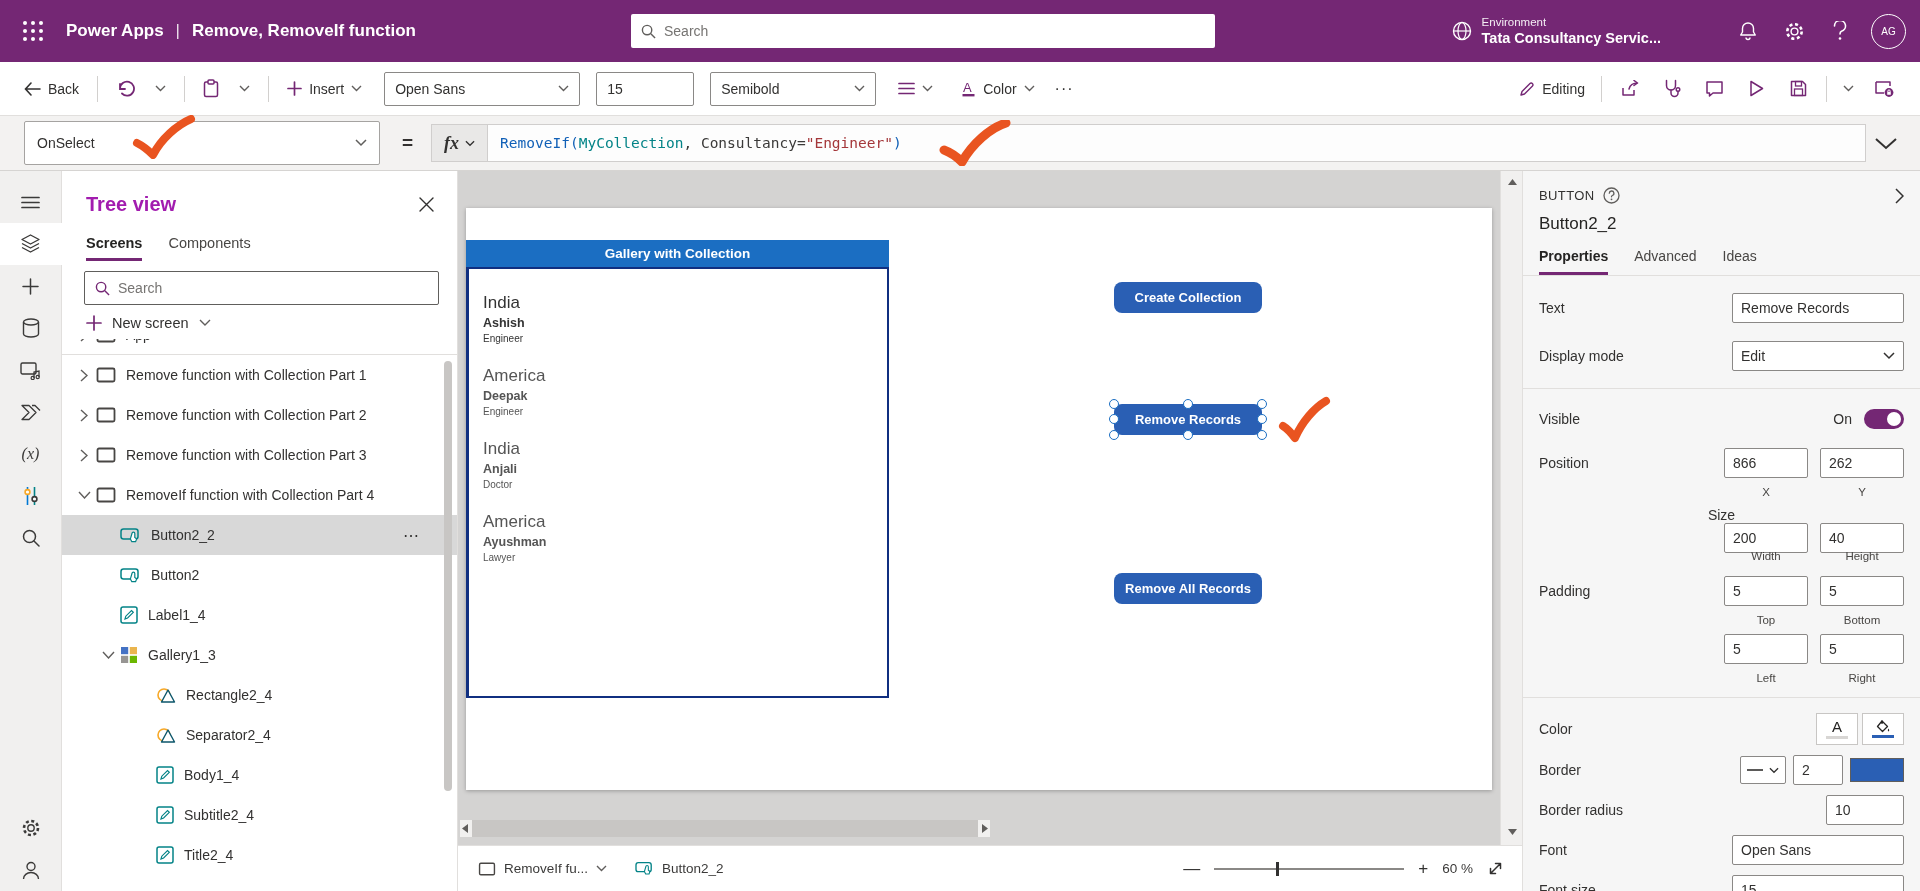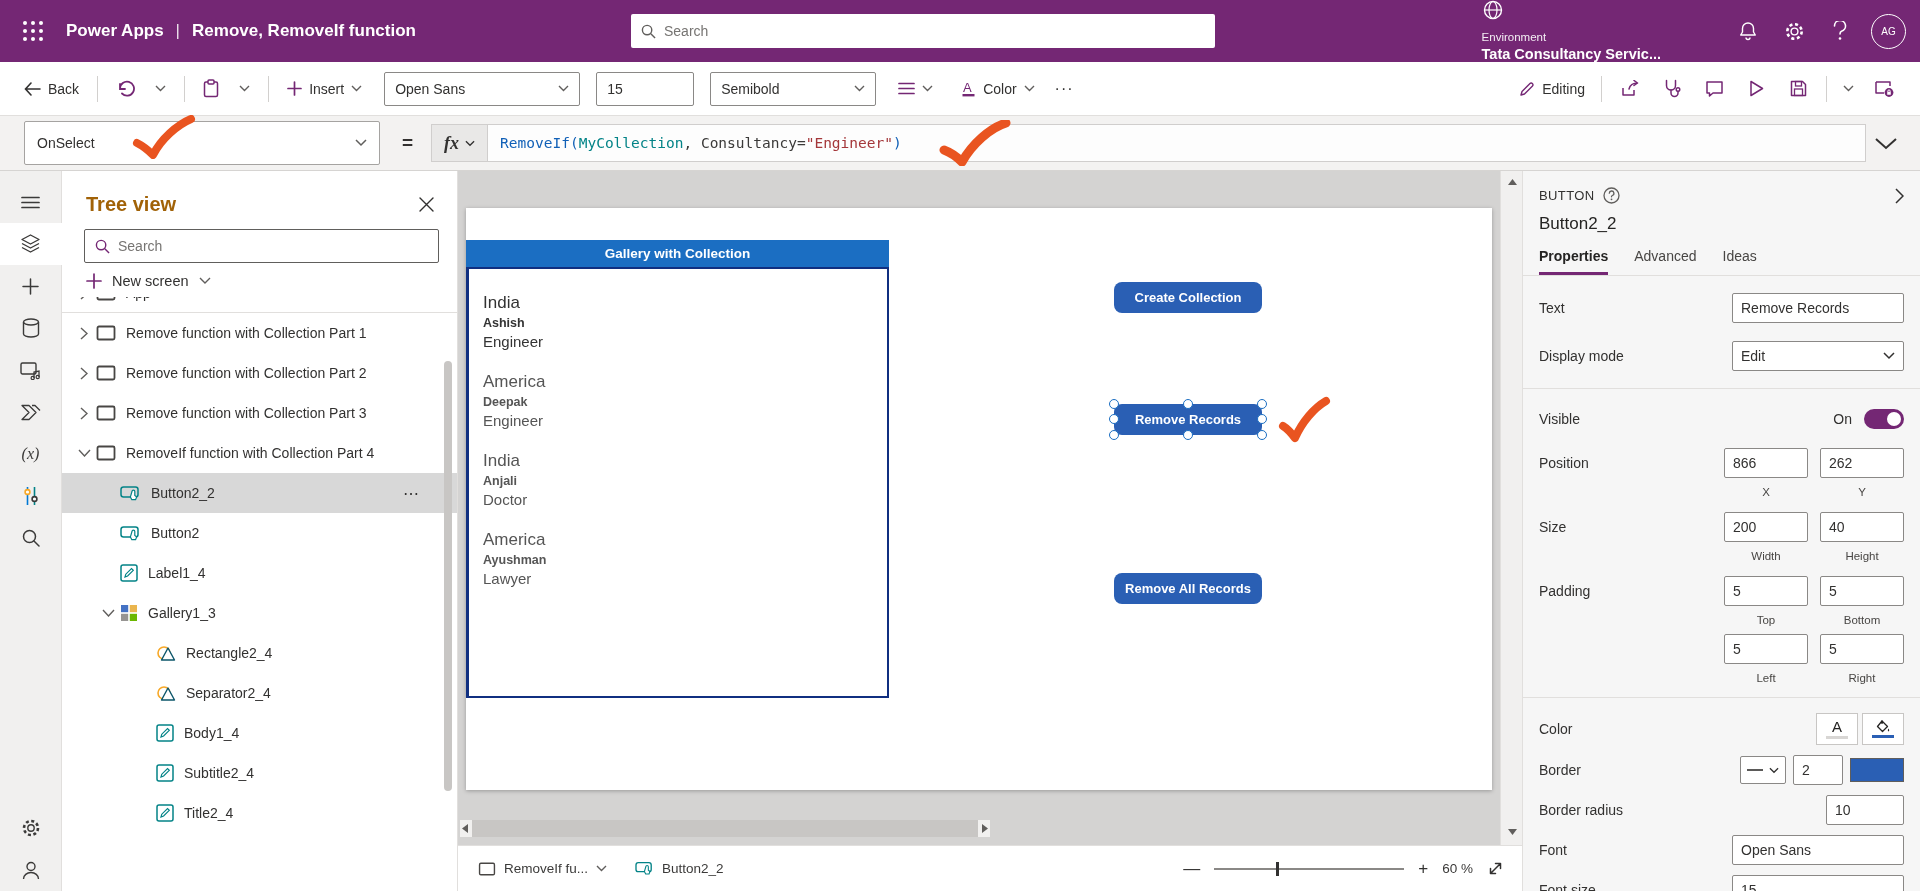--- a/index.html
+++ b/index.html
@@ -11,21 +11,21 @@
 .waffle { width:38px; height:38px; display:flex; align-items:center; justify-content:center; margin-right:14px; cursor:pointer; }
 .waffle svg { display:block; }
 .hdr-title { display:flex; align-items:baseline; gap:12px; font-size:17px; white-space:nowrap; }
 .hdr-title .brand { font-weight:bold; }
 .hdr-title .doc { font-weight:bold; }
 .hdr-title .pipe { opacity:.85; font-weight:400; }
 .hdr-search { position:absolute; left:631px; top:14px; width:584px; height:34px; background:#fff; border-radius:2px; display:flex; align-items:center; padding:0 10px; gap:8px; }
 .hdr-search input { border:none; outline:none; flex:1; font-size:14px; color:#323130; font-family:"Liberation Sans",sans-serif; }
 .hdr-search input::placeholder { color:#767472; }
 .hdr-right { margin-left:auto; display:flex; align-items:center; gap:0; }
-.env { display:flex; align-items:flex-start; gap:9px; margin-right:64px; cursor:pointer;flex-direction:column; }
+.env { display:flex; align-items:center; gap:9px; margin-right:64px; cursor:pointer; }
 .env-txt { line-height:1.25; }
 .env-label { font-size:11.5px; opacity:.92; }
 .env-name { font-size:14.5px; font-weight:bold; white-space:nowrap; }
 .hdr-icon { width:46px; height:46px; display:flex; align-items:center; justify-content:center; cursor:pointer; }
 .avatar { width:35px; height:35px; border:1.6px solid #fff; border-radius:50%; display:flex; align-items:center; justify-content:center; font-size:10px; margin-left:8px; cursor:pointer; }
 
 
 .tb { display:flex; align-items:center; height:54px; background:#fff; border-bottom:1px solid #e1dfdd; padding:0 16px; gap:4px; }
 .tb-btn { display:flex; align-items:center; gap:7px; padding:6px 8px; border-radius:2px; cursor:pointer; color:#323130; white-space:nowrap; }
 .tb-sep { width:1px; height:26px; background:#d2d0ce; margin:0 6px; }
@@ -57,21 +57,21 @@
 
 
 .rail { width:62px; background:#f1f0ef; border-right:1px solid #e1dfdd; display:flex; flex-direction:column; align-items:center; padding-top:10px; flex-shrink:0; }
 .rail-item { width:62px; height:42px; display:flex; align-items:center; justify-content:center; cursor:pointer; }
 .rail-item.active { background:#fff; }
 .rail-spacer { flex:1; }
 
 
 .tree { width:396px; background:#fff; border-right:1px solid #e1dfdd; position:relative; flex-shrink:0; overflow:hidden; }
 .tree-hd { display:flex; align-items:center; padding:18px 16px 0 24px; }
-.tree-title { font-size:20px; font-weight:bold; color:#a16207; }
+.tree-title { font-size:20px; font-weight:bold; color:#a21caf; }
 .tree-close { margin-left:auto; width:30px; height:30px; display:flex; align-items:center; justify-content:center; cursor:pointer; }
 .tree-tabs { display:flex; gap:26px; padding:16px 0 0 24px; }
 .tree-tab { font-size:14.5px; color:#484644; padding-bottom:7px; cursor:pointer; }
 .tree-tab.active { font-weight:bold; color:#252423; border-bottom:3px solid #742774; }
 .tree-search { margin:10px 18px 0 22px; height:34px; border:1px solid #605e5c; border-radius:2px; display:flex; align-items:center; gap:8px; padding:0 10px; background:#fff; }
 .tree-search input { border:none; outline:none; flex:1; font-size:14px; font-family:"Liberation Sans",sans-serif; }
 .tree-search input::placeholder { color:#767472; }
 .newscreen { display:flex; align-items:center; gap:10px; padding:10px 0 8px 24px; cursor:pointer; }
 .newscreen .ns-label { font-size:14.5px; color:#323130; }
 .clip-row { height:16px; overflow:hidden; position:relative; border-bottom:1px solid #e1dfdd; }
@@ -98,21 +98,21 @@
 .hscroll { position:absolute; left:2px; bottom:8px; width:530px; height:17px; background:#f1f0ef; display:flex; align-items:center; }
 .hs-thumb { flex:1; height:17px; background:#c8c6c4; margin:0 3px; }
 
 
 .gallery { position:absolute; left:0px; top:32px; width:423px; }
 .gal-hd { height:27px; background:#1b6ec2; color:#fff; font-weight:bold; font-size:13.5px; display:flex; align-items:center; justify-content:center; }
 .gal-body { height:431px; background:#fff; border:2px solid #102f80; border-left-width:3px; padding:24px 0 0 14px; }
 .gal-item { margin-bottom:22px; }
 .gal-item .g-country { font-size:17px; color:#555; margin-bottom:3px; }
 .gal-item .g-name { font-size:12.5px; font-weight:bold; color:#555; margin-bottom:3px; }
-.gal-item .g-prof { font-size:15px; color:#555; }
+.gal-item .g-prof { font-size:10px; color:#555; }
 .gal-item.first .g-country, .gal-item.first .g-name, .gal-item.first .g-prof { color:#333; }
 
 
 .cv-btn { position:absolute; left:648px; width:148px; height:31px; background:#2a5fb4; color:#fff; font-weight:bold; font-size:13px; border-radius:8px; display:flex; align-items:center; justify-content:center; cursor:pointer; }
 .handles .hdl { position:absolute; width:10px; height:10px; border-radius:50%; background:#fff; border:1.6px solid #1b6ec2; }
 .check-btn { position:absolute; left:162px; top:-8px; }
 
 
 .statusbar { height:46px; background:#fff; border-top:1px solid #e1dfdd; display:flex; align-items:center; padding:0 18px 0 10px; gap:8px; }
 .sb-item { display:flex; align-items:center; gap:8px; padding:6px 10px; cursor:pointer; font-size:13.5px; color:#3b3a39; white-space:nowrap; }
@@ -456,20 +456,24 @@
     </div>
 
     <div class="tree">
       <div class="tree-hd">
         <span class="tree-title">Tree view</span>
         <div class="tree-close">
           <svg width="15" height="15" viewBox="0 0 15 15">
               <path d="M1 1 L14 14 M14 1 L1 14" stroke="#323130" stroke-width="1.4" stroke-linecap="round"></path>
             </svg>
         </div>
+      </div>
+      <div class="tree-tabs">
+        <div class="tree-tab active">Screens</div>
+        <div class="tree-tab">Components</div>
       </div>
       <div class="tree-search">
         <svg width="15" height="15" viewBox="0 0 16 16">
           <circle cx="6.5" cy="6.5" r="5" fill="none" stroke="#742774" stroke-width="1.5"></circle>
           <line x1="10.5" y1="10.5" x2="15" y2="15" stroke="#742774" stroke-width="1.5"></line>
         </svg>
         <input placeholder="Search" style="">
       </div>
       <div class="newscreen">
         <svg width="16" height="16" viewBox="0 0 16 16">
@@ -808,21 +812,21 @@
           <input class="pinput small" value="866" style="">
           <input class="pinput small" value="262" style="">
         </div>
       </div>
       <div class="prow" style="height:18px;">
         <div class="pair-labels">
           <span>X</span>
           <span>Y</span>
         </div>
       </div>
-      <div class="prow" style="height:40px; margin-top:6px;">
+      <div class="prow" style="height:40px; margin-top:6px;flex-direction:column;">
         <span class="plabel">Size</span>
         <div class="pctrl">
           <input class="pinput small" value="200" style="">
           <input class="pinput small" value="40" style="">
         </div>
       </div>
       <div class="prow" style="height:18px;">
         <div class="pair-labels">
           <span>Width</span>
           <span>Height</span>

